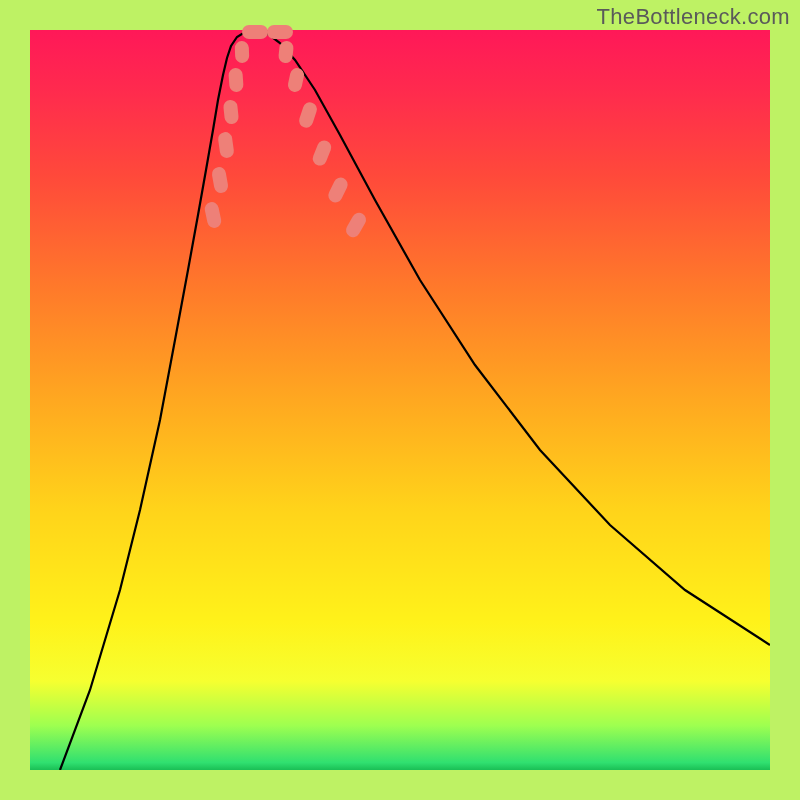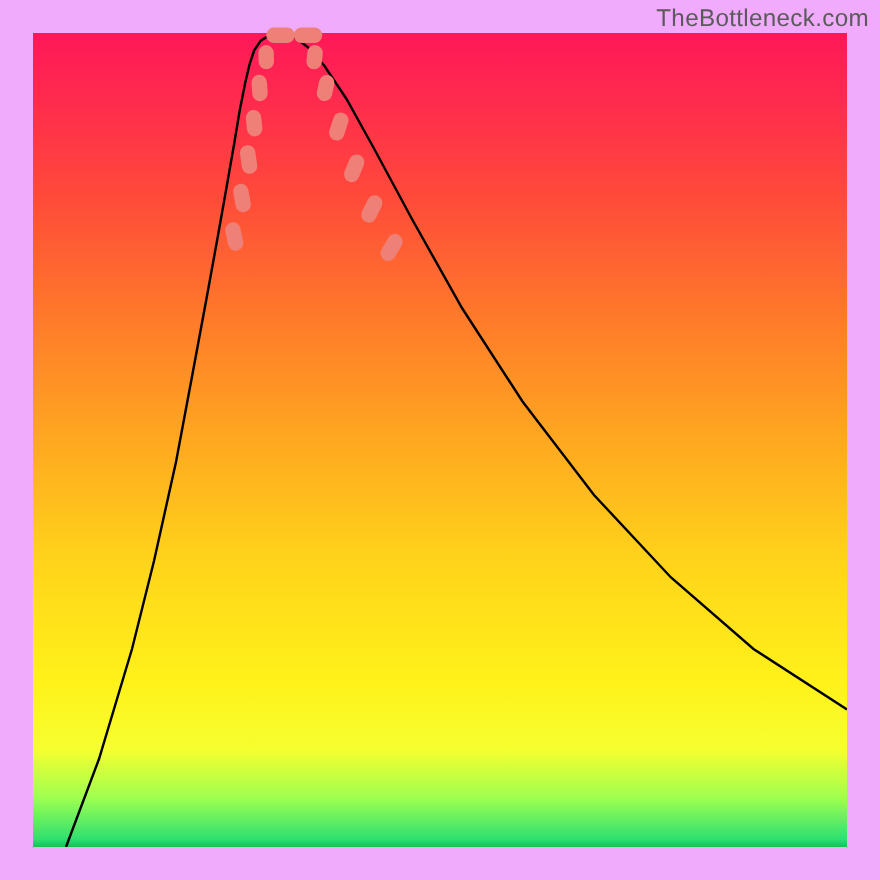--- a/index.html
+++ b/index.html
@@ -8,21 +8,21 @@
     width: 800px;
     height: 800px;
     overflow: hidden;
     background: #000;
     font-family: Arial, Helvetica, sans-serif;
   }
   .stage {
     position: relative;
     width: 800px;
     height: 800px;
-    background: #f0abfc;
+    background: #bef264;
   }
   .plot {
     position: absolute;
     left: 30px;
     top: 30px;
     width: 740px;
     height: 740px;
     
     background: linear-gradient(
       to bottom,

